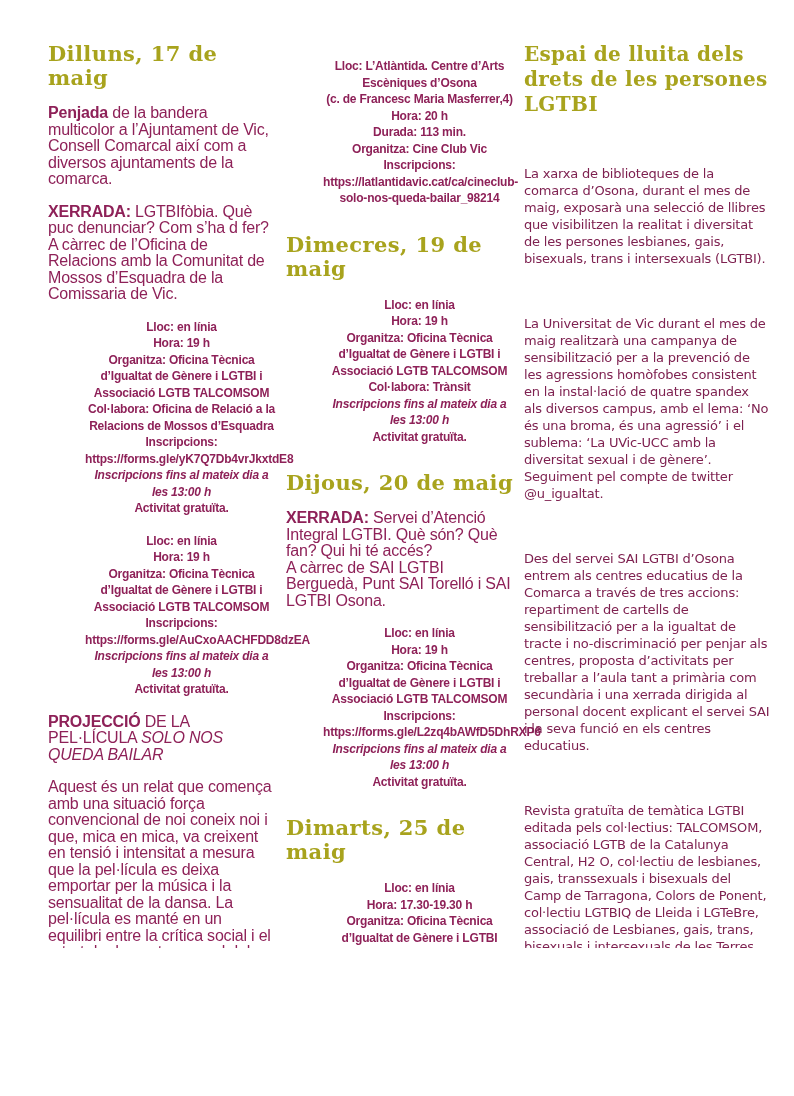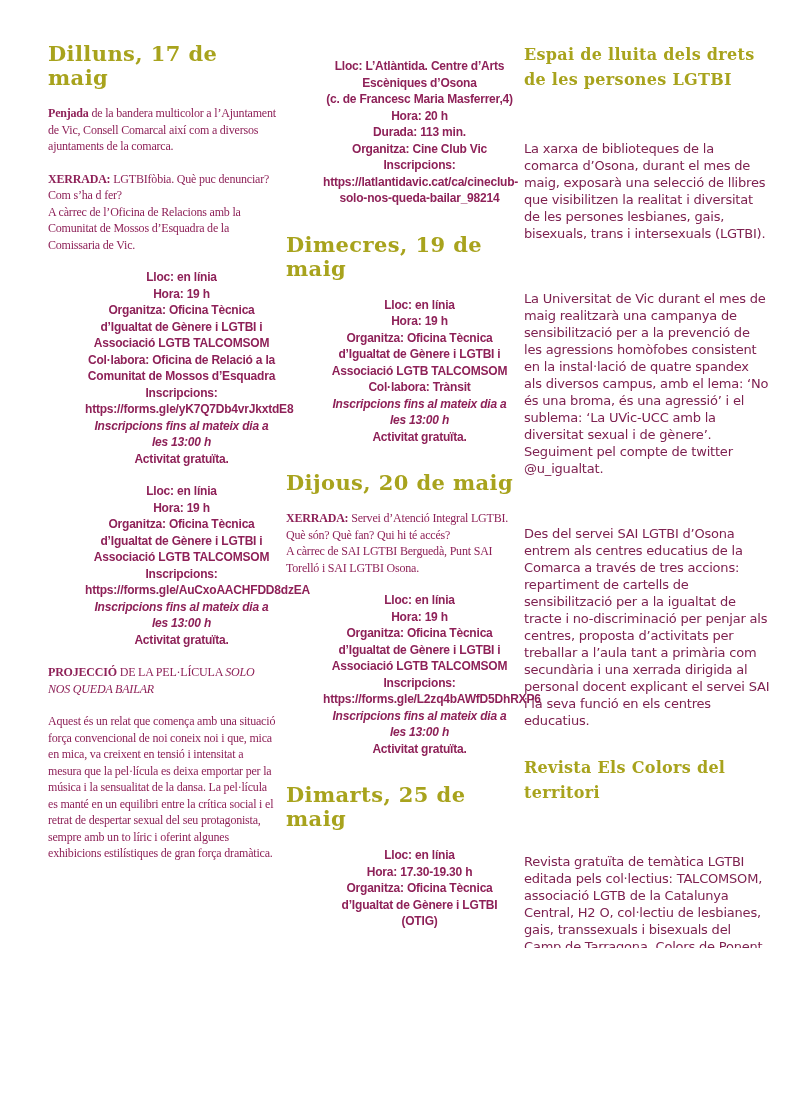--- a/index.html
+++ b/index.html
@@ -25,26 +25,26 @@
 
   .section-heading{
     font-family:"DejaVu Serif","Liberation Serif",serif;
     font-weight:bold;
     color:var(--olive);
     font-size:21px;
     line-height:24px;
     letter-spacing:0.4px;
     margin:26px 0 15px 0;
   }
-  .col-2 .section-heading{font-size:16px;line-height:25px;letter-spacing:0.3px;margin-bottom:13px;}
+  .col-2 .section-heading{font-size:20px;line-height:25px;letter-spacing:0.3px;margin-bottom:13px;}
   .event-section:first-child .section-heading{margin-top:0;}
 
   .paragraph{
-    font-family:Liberation Serif, serif;
-    font-size:12px;
+    font-family:Liberation Sans, sans-serif;
+    font-size:16px;
     line-height:16.5px;
     letter-spacing:-0.2px;
     color:var(--maroon);
     margin:0 0 16px 0;
     white-space:pre-line;
   }
   .col-2 .paragraph{
     font-family:"DejaVu Sans",sans-serif;
     font-size:13px;
     line-height:17px;
@@ -77,21 +77,21 @@
     <div class="col col-0">
         <section class="event-section">
           <h2 class="section-heading">Dilluns, 17 de maig</h2>
           <p class="paragraph"><span class="seg-bold">Penjada</span><span class="seg-normal"> de la bandera multicolor a l’Ajuntament de Vic, Consell Comarcal així com a diversos ajuntaments de la comarca.</span></p>
           <p class="paragraph"><span class="seg-bold">XERRADA:</span><span class="seg-normal"> LGTBIfòbia. Què puc denunciar? Com s’ha d fer?
 A càrrec de l’Oficina de Relacions amb la Comunitat de Mossos d’Esquadra de la Comissaria de Vic.</span></p>
           <div class="event-details">
             <div class="detail-line"><span class="seg-bold">Lloc: en línia</span></div>
             <div class="detail-line"><span class="seg-bold">Hora: 19 h</span></div>
             <div class="detail-line"><span class="seg-bold">Organitza: Oficina Tècnica d’Igualtat de Gènere i LGTBI i Associació LGTB TALCOMSOM</span></div>
-            <div class="detail-line"><span class="seg-bold">Col·labora: Oficina de Relació a la Comunitat de Mossos d’Esquadra</span></div>
+            <div class="detail-line"><span class="seg-bold">Col·labora: Oficina de Relació a la Relacions de Mossos d’Esquadra</span></div>
             <div class="detail-line"><span class="seg-bold">Inscripcions: </span><span class="seg-bold link">https://forms.gle/yK7Q7Db4vrJkxtdE8</span></div>
             <div class="detail-line"><span class="seg-bolditalic">Inscripcions fins al mateix dia a les 13:00 h</span></div>
             <div class="detail-line"><span class="seg-bold">Activitat gratuïta.</span></div>
           </div>
         </section>
         <section class="event-section">
           <div class="event-details">
             <div class="detail-line"><span class="seg-bold">Lloc: en línia</span></div>
             <div class="detail-line"><span class="seg-bold">Hora: 19 h</span></div>
             <div class="detail-line"><span class="seg-bold">Organitza: Oficina Tècnica d’Igualtat de Gènere i LGTBI i Associació LGTB TALCOMSOM</span></div>
@@ -148,19 +148,18 @@
         </section>
       </div>
     <div class="col col-2">
         <section class="event-section">
           <h2 class="section-heading">Espai de lluita dels drets de les persones LGTBI</h2>
           <p class="paragraph"><span class="seg-normal">La xarxa de biblioteques de la comarca d’Osona, durant el mes de maig, exposarà una selecció de llibres que visibilitzen la realitat i diversitat de les persones lesbianes, gais, bisexuals, trans i intersexuals (LGTBI).</span></p>
           <p class="paragraph"><span class="seg-normal">La Universitat de Vic durant el mes de maig realitzarà una campanya de sensibilització per a la prevenció de les agressions homòfobes consistent en la instal·lació de quatre spandex als diversos campus, amb el lema: ‘No és una broma, és una agressió’ i el sublema: ‘La UVic-UCC amb la diversitat sexual i de gènere’. Seguiment pel compte de twitter @u_igualtat.</span></p>
           <p class="paragraph"><span class="seg-normal">Des del servei SAI LGTBI d’Osona entrem als centres educatius de la Comarca a través de tres accions: repartiment de cartells de sensibilització per a la igualtat de tracte i no-discriminació per penjar als centres, proposta d’activitats per treballar a l’aula tant a primària com secundària i una xerrada dirigida al personal docent explicant el servei SAI i la seva funció en els centres educatius.</span></p>
         </section>
         <section class="event-section">
-          <h2 class="section-heading">Revista Els Colors del territori</h2>
           <p class="paragraph"><span class="seg-normal">Revista gratuïta de temàtica LGTBI editada pels col·lectius: TALCOMSOM, associació LGTB de la Catalunya Central, H2 O, col·lectiu de lesbianes, gais, transsexuals i bisexuals del Camp de Tarragona, Colors de Ponent, col·lectiu LGTBIQ de Lleida i LGTeBre, associació de Lesbianes, gais, trans, bisexuals i intersexuals de les Terres de l’Ebre.</span></p>
           <p class="paragraph"><span class="seg-normal">La podeu trobar a l’Oficina Tècnica d’Igualtat de Gènere i LGTBI (VicDones-SIAD Osona) (Plaça 1 d’Octubre, 2a planta – Edifici el Sucre; Vic).</span></p>
         </section>
       </div>
   </div>
 </div>
 
 </body></html>

